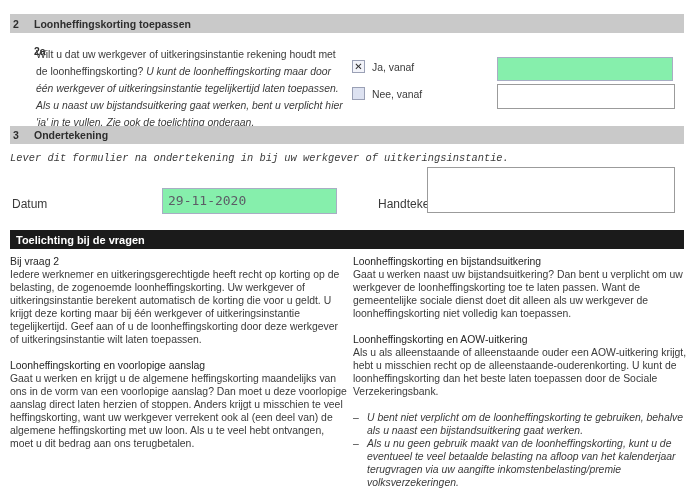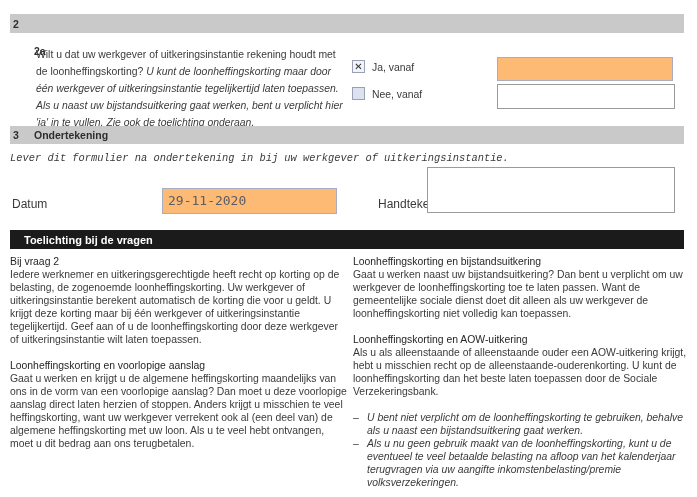--- a/index.html
+++ b/index.html
@@ -71,21 +71,21 @@
   #label-ja { top: 62px; }
   #label-nee { top: 89px; }
 
   
   .field {
     position: absolute;
     border: 1px solid #9b9b9b;
     background: #ffffff;
   }
   .field.filled {
-    background: #fdba74;
+    background: #86efac;
     border: 1px solid #a8adc4;
   }
   #field-ja   { left: 497px; top: 57px;  width: 176px; height: 24px; }
   #field-nee  { left: 497px; top: 84px;  width: 178px; height: 25px; }
   #field-datum {
     left: 162px; top: 188px; width: 175px; height: 26px;
     font-family: "DejaVu Sans Mono", "Liberation Mono", monospace;
     font-size: 13px;
     color: #5c5c66;
     padding: 4px 0 0 5px;
@@ -113,21 +113,21 @@
   .black-bar {
     position: absolute;
     left: 10px; top: 230px;
     width: 674px; height: 19px;
     background: #1b1b1b;
     color: #ffffff;
     font-size: 11px;
     font-weight: bold;
     display: flex;
     align-items: center;
-    padding-left: 14px;
+    padding-left: 6px;
   }
   .col {
     position: absolute;
     top: 255px;
     font-size: 10.4px;
     line-height: 13px;
     color: #3a3a3a;
   }
   #col-left  { left: 10px;  width: 338px; }
   #col-right { left: 353px; width: 336px; }
@@ -147,20 +147,21 @@
     left: 0; top: 0;
   }
 </style>
 </head>
 <body>
 
 <div class="page">
 
   <div class="section-bar" id="bar-2">
     <span class="sec-num">2</span>
+    <span>Loonheffingskorting toepassen</span>
   </div>
 
   <div class="q-num">2a</div>
   <div class="q-text">
     <span>Wilt u dat uw werkgever of uitkeringsinstantie rekening houdt met de loonheffingskorting? </span><span class="it">U kunt de loonheffingskorting maar door één werkgever of uitkeringsinstantie tegelijkertijd laten toepassen. Als u naast uw bijstandsuitkering gaat werken, bent u verplicht hier 'ja' in te vullen. Zie ook de toelichting onderaan.</span>
   </div>
 
   <div class="chk checked">✕</div>
   <div class="chk-label" id="label-ja">Ja, vanaf</div>
   <div class="chk unchecked"></div>

